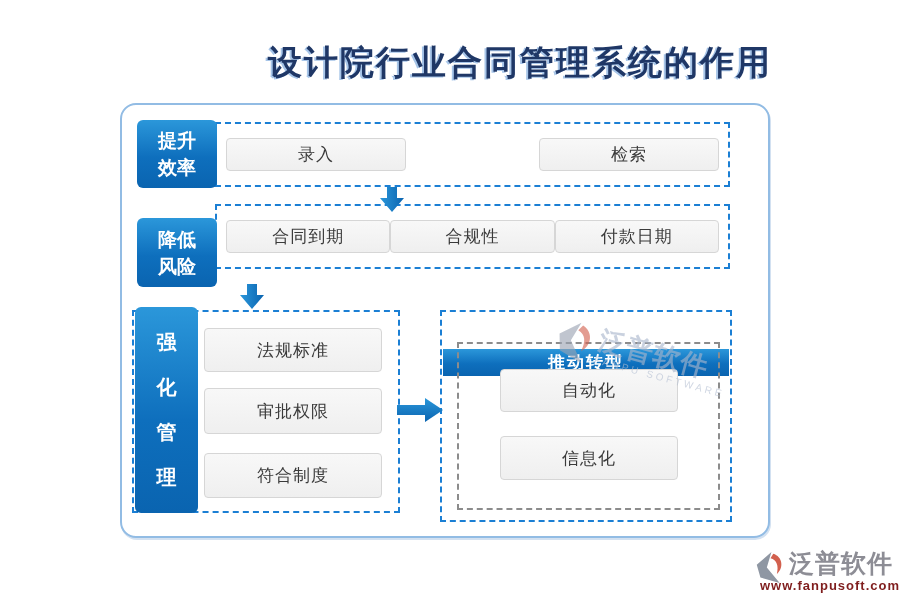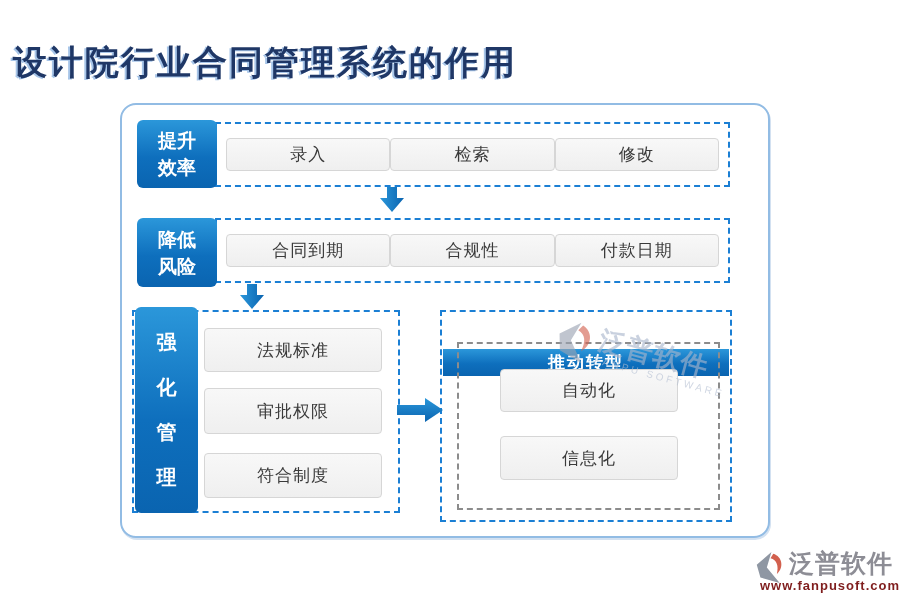--- a/index.html
+++ b/index.html
@@ -5,22 +5,22 @@
   * { margin: 0; padding: 0; box-sizing: border-box; }
   html, body { width: 900px; height: 600px; background: #ffffff; overflow: hidden; }
   body {
     position: relative;
     font-family: "Liberation Serif", "DejaVu Serif", serif;
   }
 
   
   .page-title {
     position: absolute;
-    top: 40px; left: 13px; width: 772px;
-    text-align: left;
+    top: 40px; left: 0; width: 772px;
+    text-align: right;
     font-size: 34px;
     font-weight: bold;
     color: #1f3766;
     letter-spacing: 2px;
     text-shadow: -2px 1px 0 rgba(95, 150, 214, 0.55);
   }
 
   
   .outer-box {
     position: absolute;
@@ -69,21 +69,21 @@
   }
   .hgroup {
     left: 93px; width: 515px; height: 65px;
     display: flex;
     align-items: center;
     justify-content: space-between;
     padding: 0 9px;
     z-index: 1;
   }
   .row1-box { top: 17px; }
-  .row2-box { top: 113px; }
+  .row2-box { top: 99px; }
   .row3-box { left: 10px; top: 205px; width: 268px; height: 203px; z-index: 1; text-align: right; }
 
   
   .item-btn {
     background: linear-gradient(180deg, #f8f8f8, #efefef);
     border: 1px solid #d6d6d6;
     border-radius: 4px;
     color: #3a3a3a;
     font-size: 17px;
     font-family: "Liberation Serif", "DejaVu Serif", serif;
@@ -196,21 +196,20 @@
 <div class="page-title">设计院行业合同管理系统的作用</div>
 
 <div class="outer-box">
 
   <div class="cat-label label-row1">
     <div class="wrap2">提升效率</div>
   </div>
   <div class="dash-box hgroup row1-box">
     <div class="item-btn">录入</div>
     <div class="item-btn">检索</div>
-    <div class="item-btn">修改</div>
   </div>
 
   <div class="arrow arrow-1">
     <svg width="26" height="25" viewBox="0 0 26 25">
       <defs>
           <linearGradient id="ag1" x1="0" y1="0" x2="1" y2="0">
         <stop offset="0" stop-color="#2b97da"></stop>
             <stop offset="1" stop-color="#0a64b0"></stop>
       </linearGradient>
         </defs>

